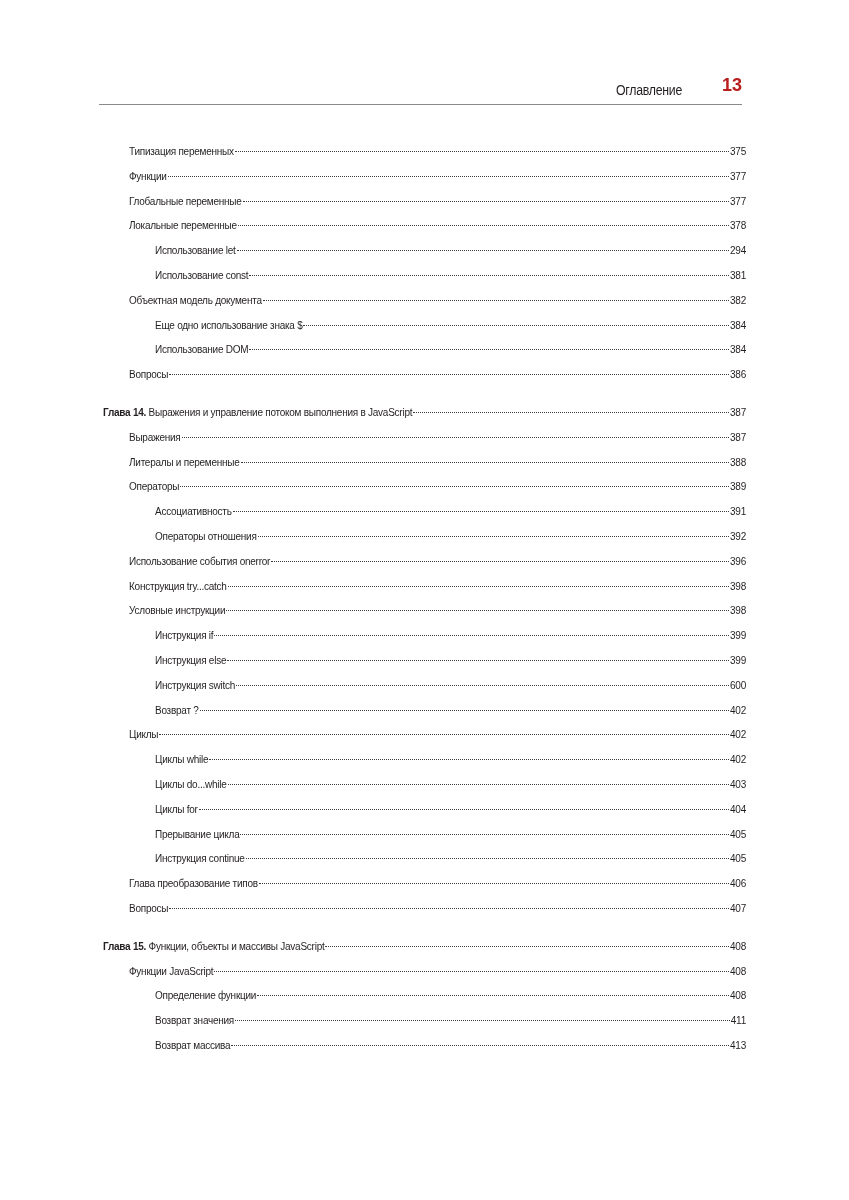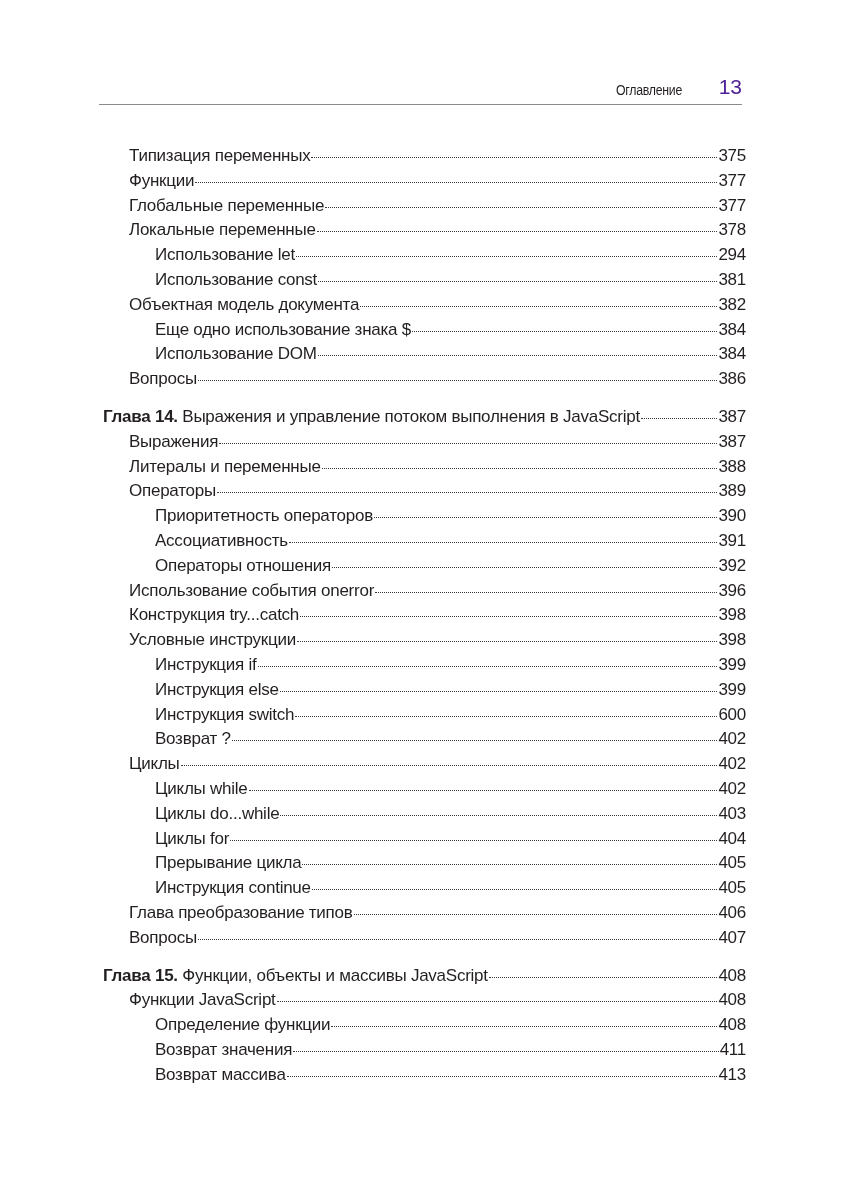--- a/index.html
+++ b/index.html
@@ -30,35 +30,35 @@
       font-size: 14px;
       letter-spacing: -0.3px;
       transform: scaleX(0.88);
       transform-origin: right center;
       color: #231f20;
     }
     .page-number {
       position: absolute;
       right: 0;
       top: 1px;
-      font-size: 21px;
-      font-weight: normal;
-      color: #4c1d95;
+      font-size: 18px;
+      font-weight: bold;
+      color: #b91c1c;
     }
     .toc {
       position: absolute;
       left: 103px;
       top: 146px;
       width: 643px;
     }
     .toc-entry {
       display: flex;
       align-items: baseline;
       height: 24.8px;
-      font-size: 17px;
+      font-size: 10px;
       letter-spacing: -0.25px;
       white-space: nowrap;
     }
     .toc-entry.level-0 { padding-left: 0; justify-content: center; }
     .toc-entry.level-1 { padding-left: 26px; }
     .toc-entry.level-2 { padding-left: 52px; }
     .toc-entry.chapter { margin-top: 13px; }
     .entry-title {
       flex: 0 0 auto;
     }
@@ -151,25 +151,20 @@
       <span class="entry-title"><span>Литералы и переменные</span></span>
       <span class="leader"></span>
       <span class="entry-page">388</span>
     </div>
     <div class="toc-entry level-1">
       <span class="entry-title"><span>Операторы</span></span>
       <span class="leader"></span>
       <span class="entry-page">389</span>
     </div>
     <div class="toc-entry level-2">
-      <span class="entry-title"><span>Приоритетность операторов</span></span>
-      <span class="leader"></span>
-      <span class="entry-page">390</span>
-    </div>
-    <div class="toc-entry level-2">
       <span class="entry-title"><span>Ассоциативность</span></span>
       <span class="leader"></span>
       <span class="entry-page">391</span>
     </div>
     <div class="toc-entry level-2">
       <span class="entry-title"><span>Операторы отношения</span></span>
       <span class="leader"></span>
       <span class="entry-page">392</span>
     </div>
     <div class="toc-entry level-1">

